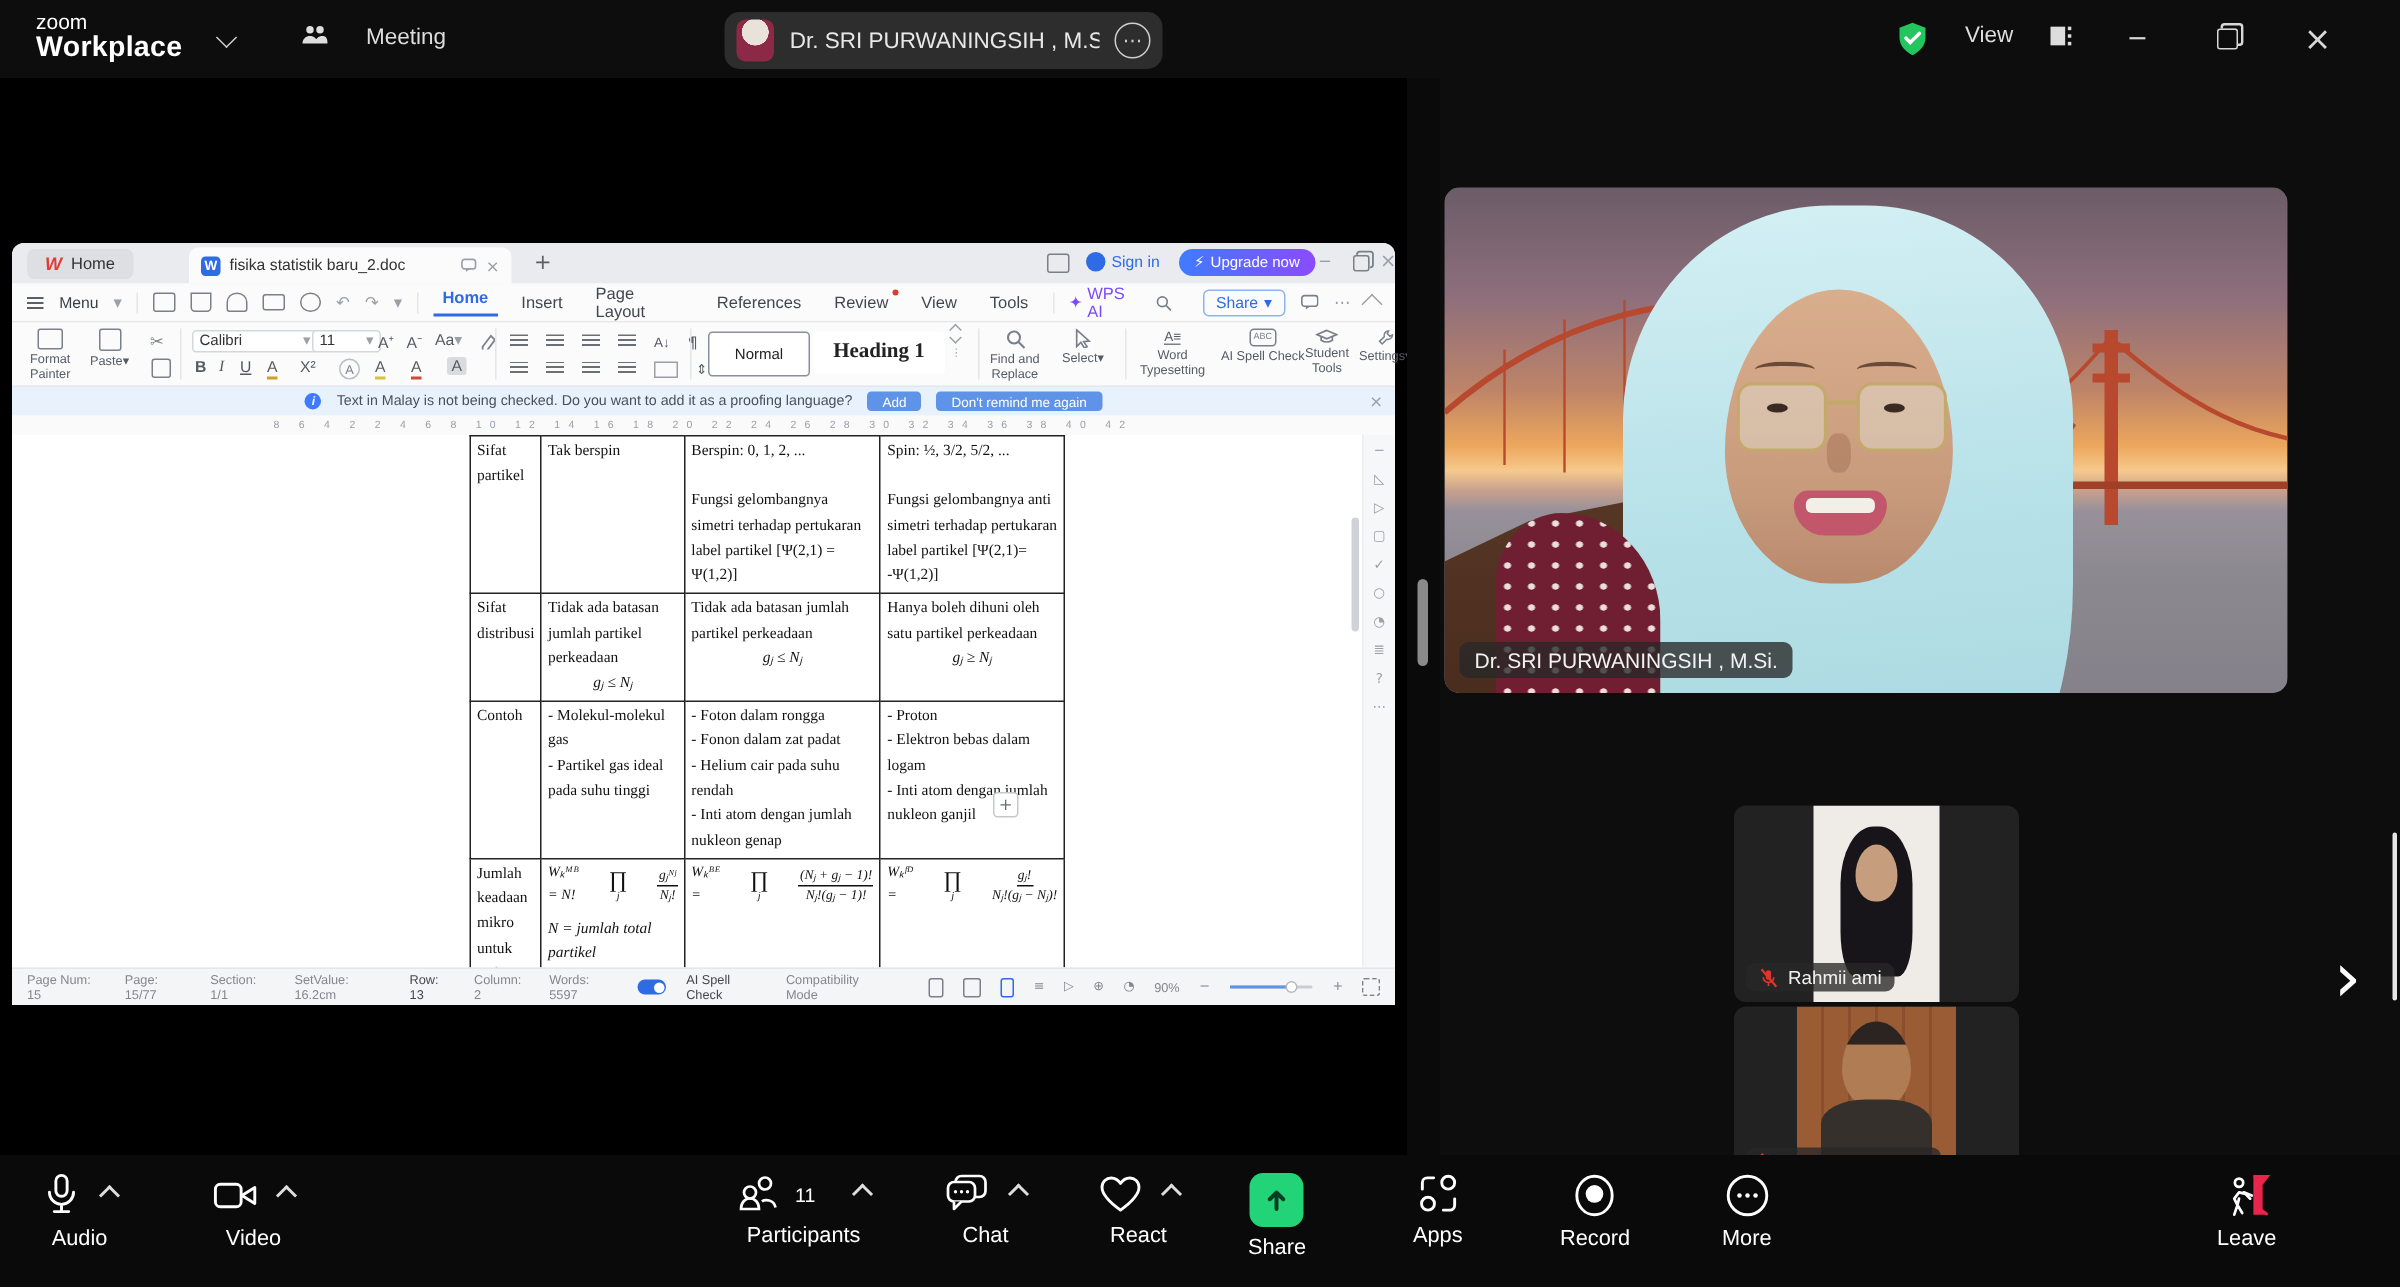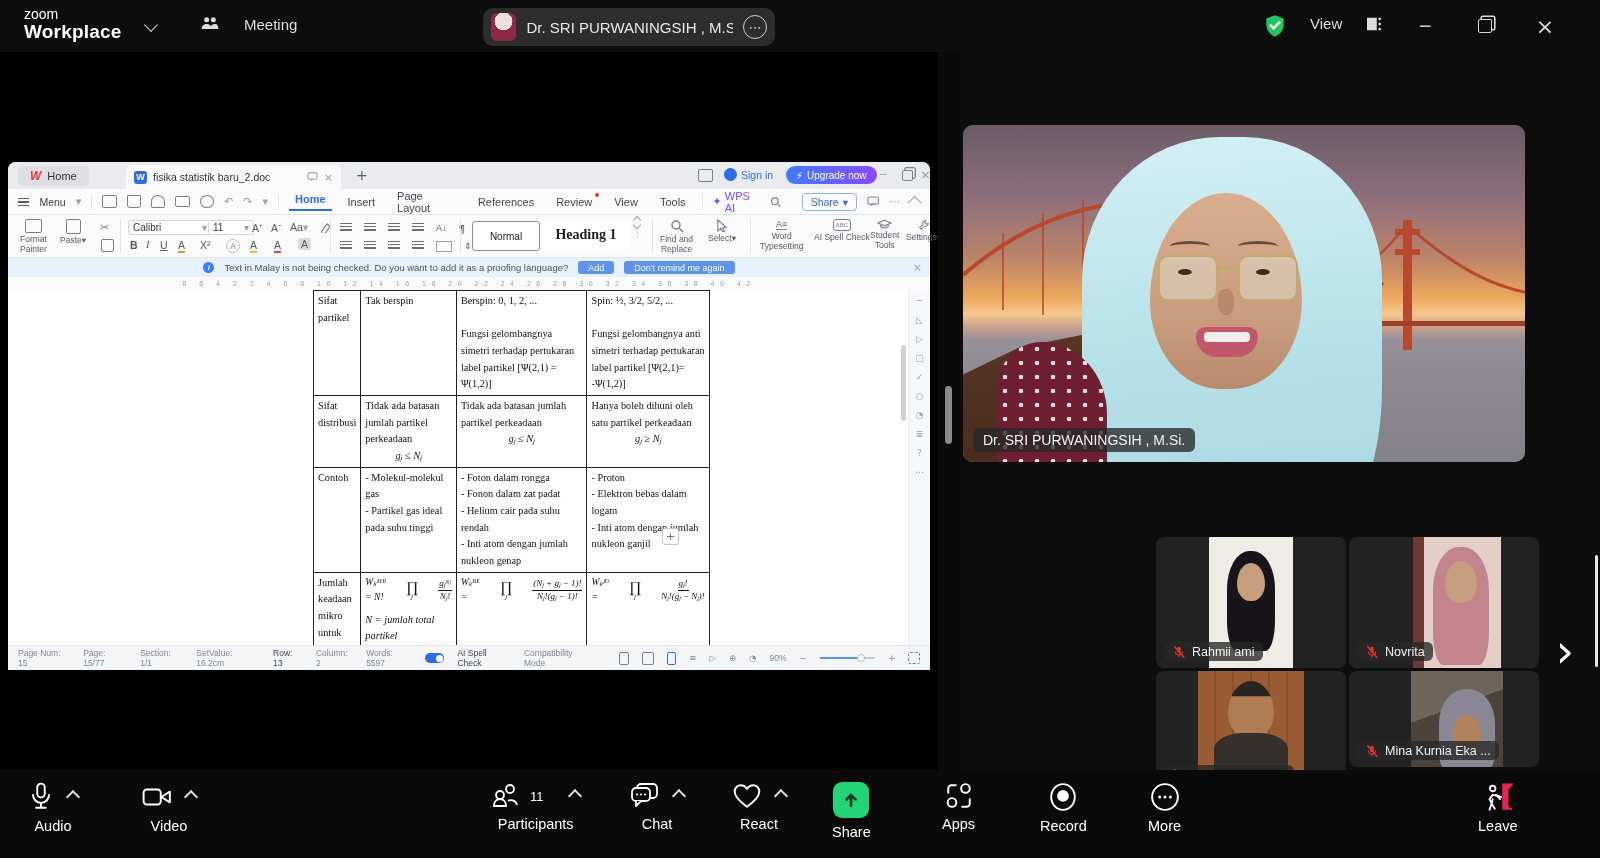--- a/index.html
+++ b/index.html
@@ -564,65 +564,37 @@
       <div class="nametag small plabel">
         <svg class="micslash" width="14" height="14" viewBox="0 0 24 24">
             <rect x="9" y="3" width="6" height="11" rx="3" fill="#e0342c"></rect>
             <path d="M6 11a6 6 0 0 0 12 0M12 17v4" stroke="#e0342c" stroke-width="2" fill="none"></path>
             <path d="M4 2l17 20" stroke="#e0342c" stroke-width="2.6"></path>
           </svg>
         <span>Rahmii ami</span>
       </div>
     </div>
 
-    <div class="ptile" style="left:389px;top:485px;height:131px;">
-      <div class="pvid" style="left:64px;width:88px;background:linear-gradient(90deg,#6a3a34 0 12%,#e4cfc6 12%);">
-        <div class="facec" style="left:20px;top:10px;width:56px;height:118px;background:#c4848e;border-radius:46% 46% 18% 18%/36% 36% 28% 28%;"></div>
-        <div class="facec" style="left:32px;top:24px;width:32px;height:42px;background:#c79e7d;"></div>
+
+
+    <div class="ptile" style="left:196px;top:619px;height:120px;">
+      <div class="pvid" style="left:42px;width:106px;background:repeating-linear-gradient(90deg,#9a5c34 0 16px,#8a4f2c 16px 18px);">
+        <div class="facec" style="left:30px;top:10px;width:46px;height:58px;background:linear-gradient(180deg,#2c2420 0 26%,#b07c54 27%);"></div>
+        <div class="facec" style="left:16px;top:62px;width:74px;height:40px;background:#35302c;border-radius:40% 40% 0 0;"></div>
       </div>
       <div class="nametag small plabel">
         <svg class="micslash" width="14" height="14" viewBox="0 0 24 24">
             <rect x="9" y="3" width="6" height="11" rx="3" fill="#e0342c"></rect>
             <path d="M6 11a6 6 0 0 0 12 0M12 17v4" stroke="#e0342c" stroke-width="2" fill="none"></path>
             <path d="M4 2l17 20" stroke="#e0342c" stroke-width="2.6"></path>
           </svg>
-        <span>Novrita</span>
-      </div>
-    </div>
-
-
-    <div class="ptile" style="left:196px;top:619px;height:120px;">
-      <div class="pvid" style="left:42px;width:106px;background:repeating-linear-gradient(90deg,#9a5c34 0 16px,#8a4f2c 16px 18px);">
-        <div class="facec" style="left:30px;top:10px;width:46px;height:58px;background:linear-gradient(180deg,#2c2420 0 26%,#b07c54 27%);"></div>
-        <div class="facec" style="left:16px;top:62px;width:74px;height:40px;background:#35302c;border-radius:40% 40% 0 0;"></div>
-      </div>
-      <div class="nametag small plabel">
-        <svg class="micslash" width="14" height="14" viewBox="0 0 24 24">
-            <rect x="9" y="3" width="6" height="11" rx="3" fill="#e0342c"></rect>
-            <path d="M6 11a6 6 0 0 0 12 0M12 17v4" stroke="#e0342c" stroke-width="2" fill="none"></path>
-            <path d="M4 2l17 20" stroke="#e0342c" stroke-width="2.6"></path>
-          </svg>
         <span>Imam Kurniawan</span>
       </div>
     </div>
 
-    <div class="ptile" style="left:389px;top:619px;height:96px;">
-      <div class="pvid" style="left:62px;width:92px;background:linear-gradient(160deg,#6e655a 0 40%,#4c443c 40%);">
-        <div class="facec" style="left:28px;top:18px;width:56px;height:82px;background:#8b8694;border-radius:48% 48% 16% 16%/42% 42% 22% 22%;"></div>
-        <div class="facec" style="left:42px;top:44px;width:28px;height:34px;background:#b2825e;"></div>
-      </div>
-      <div class="nametag small plabel">
-        <svg class="micslash" width="14" height="14" viewBox="0 0 24 24">
-            <rect x="9" y="3" width="6" height="11" rx="3" fill="#e0342c"></rect>
-            <path d="M6 11a6 6 0 0 0 12 0M12 17v4" stroke="#e0342c" stroke-width="2" fill="none"></path>
-            <path d="M4 2l17 20" stroke="#e0342c" stroke-width="2.6"></path>
-          </svg>
-        <span>Mina Kurnia Eka ...</span>
-      </div>
-    </div>
   </div>
 
   <div id="pnav" class="ab">›</div>
   <div id="pscroll" class="ab"></div>
 
   <div id="btoolbar" class="ab">
 
     <div class="ctrl" style="left:28px;">
       <div style="display:flex;align-items:center;gap:14px;">
         <svg width="26" height="30" viewBox="0 0 24 28">

